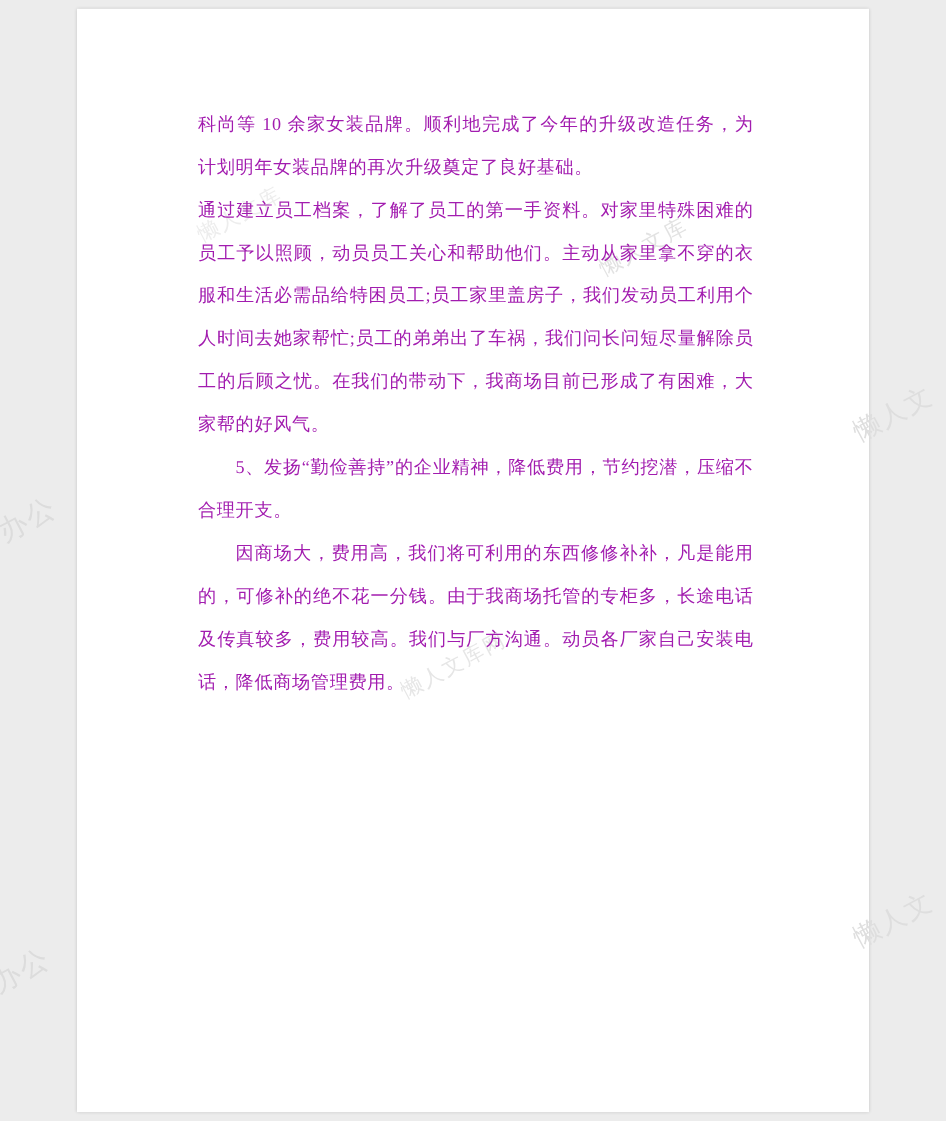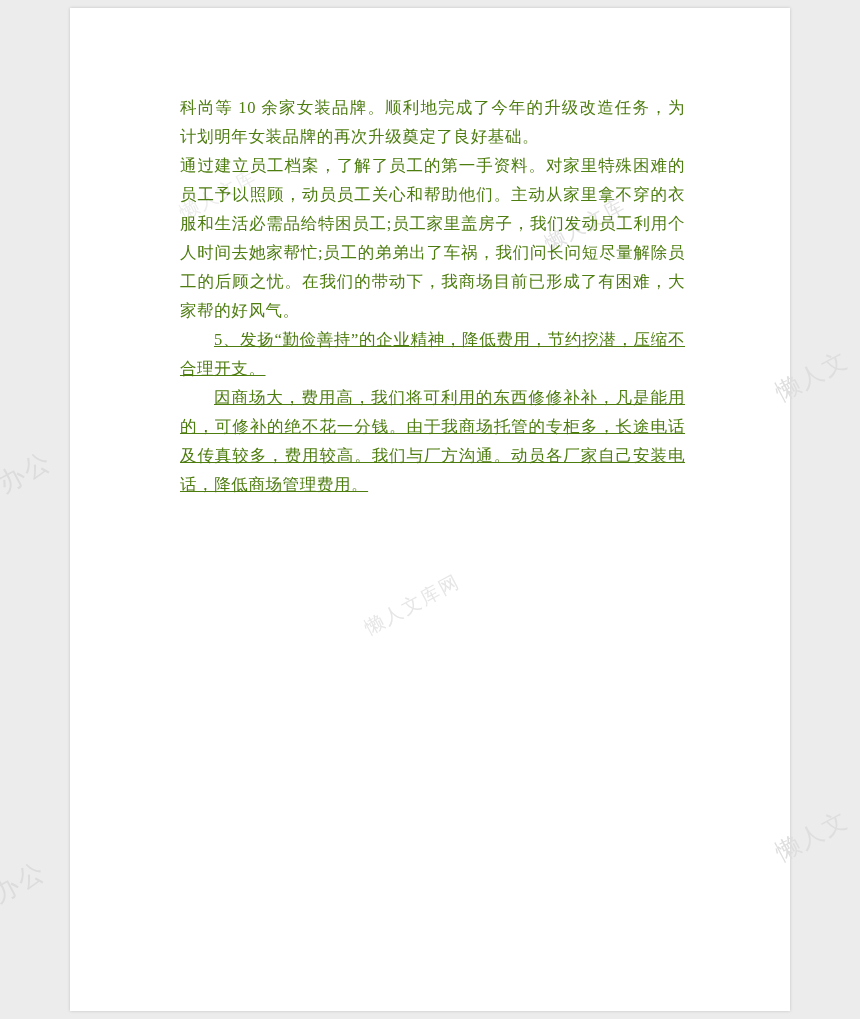--- a/index.html
+++ b/index.html
@@ -30,30 +30,29 @@
     overflow: hidden;
   }
   .doc-body {
     position: absolute;
     left: 110px;
     top: 85px;
     width: 505px;
   }
   .para {
     font-size: 16.5px;
-    line-height: 29px;
-    color: #4d7c0f;
+    line-height: 39px;
+    color: #a21caf;
     text-align: justify;
     text-justify: inter-ideograph;
     letter-spacing: 0.6px;
     margin: 0 0 0 0;
   }
   .para.indent {
     text-indent: 34px;
-    text-decoration: underline;
   }
   
   .wm {
     position: absolute;
     color: #d9d9d9;
     font-size: 19px;
     font-family: "Liberation Sans", sans-serif;
     letter-spacing: 2px;
     white-space: nowrap;
     transform-origin: left top;

